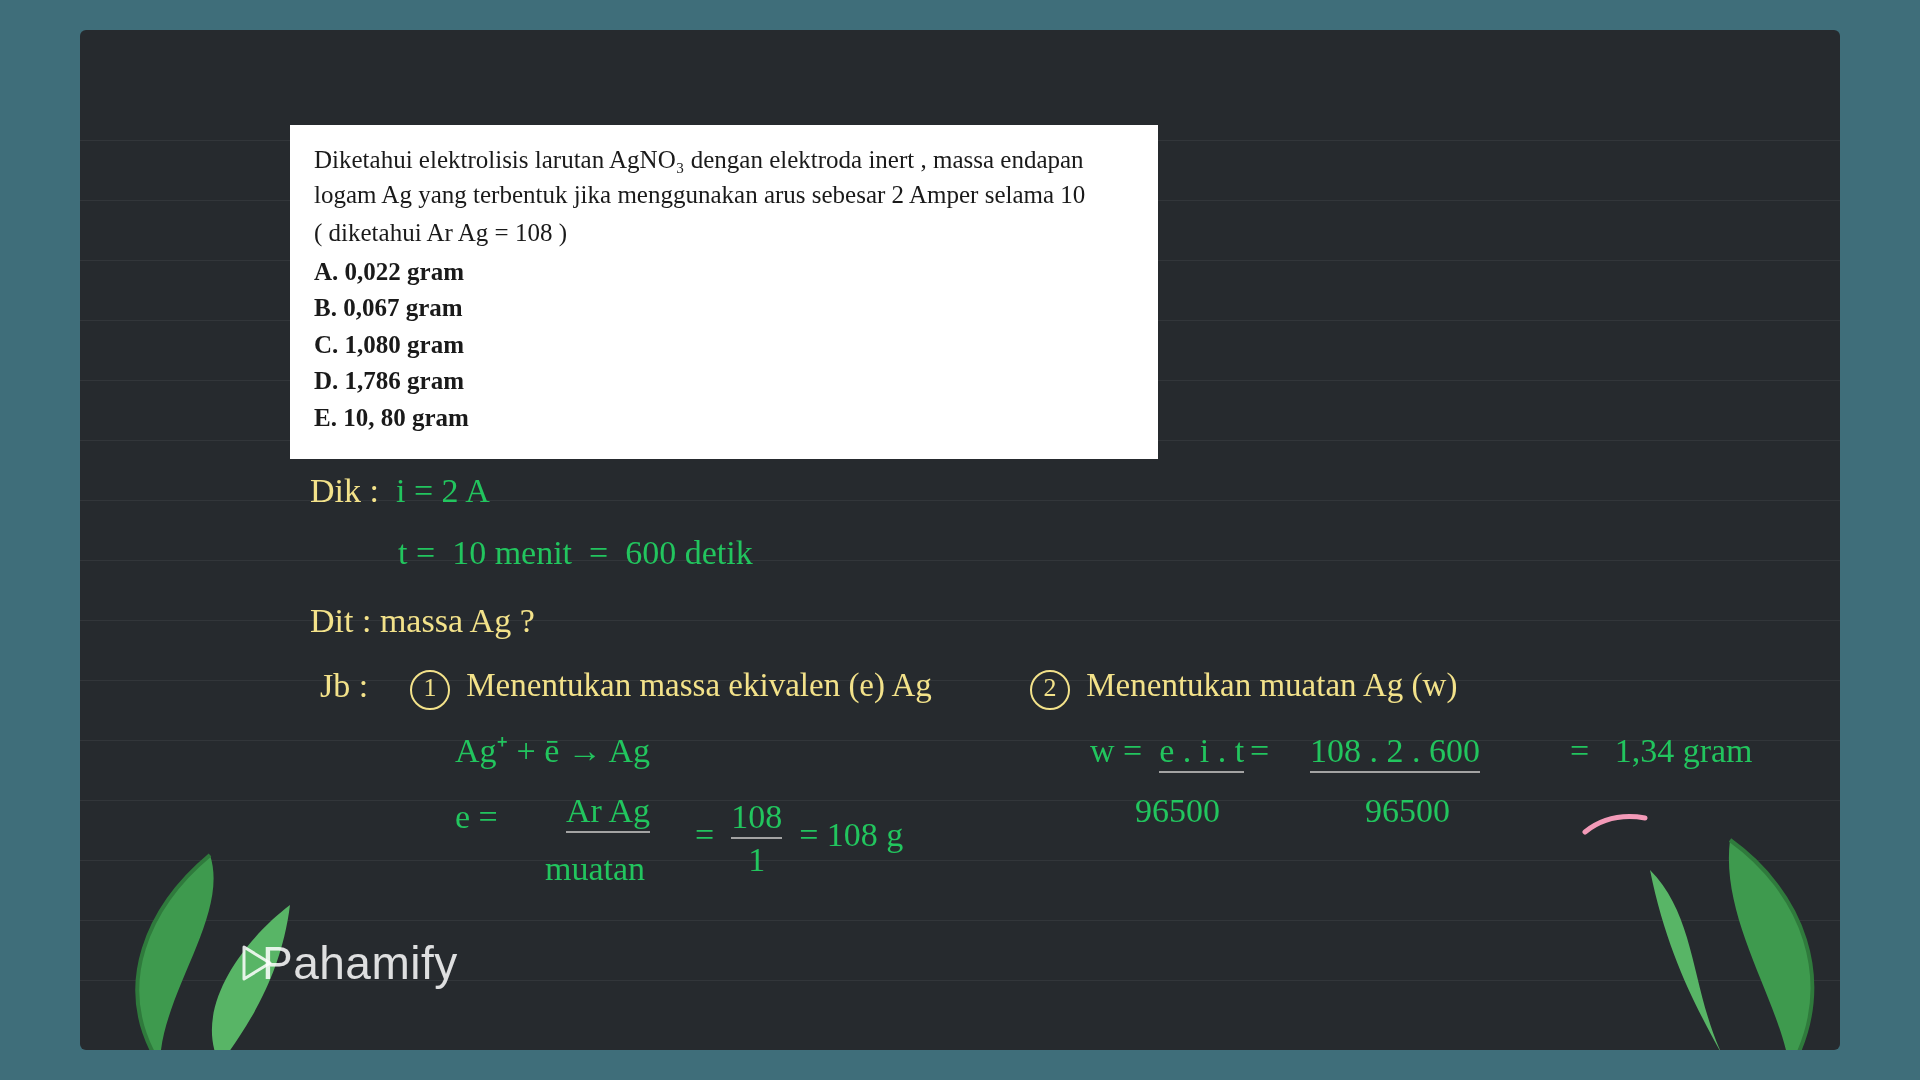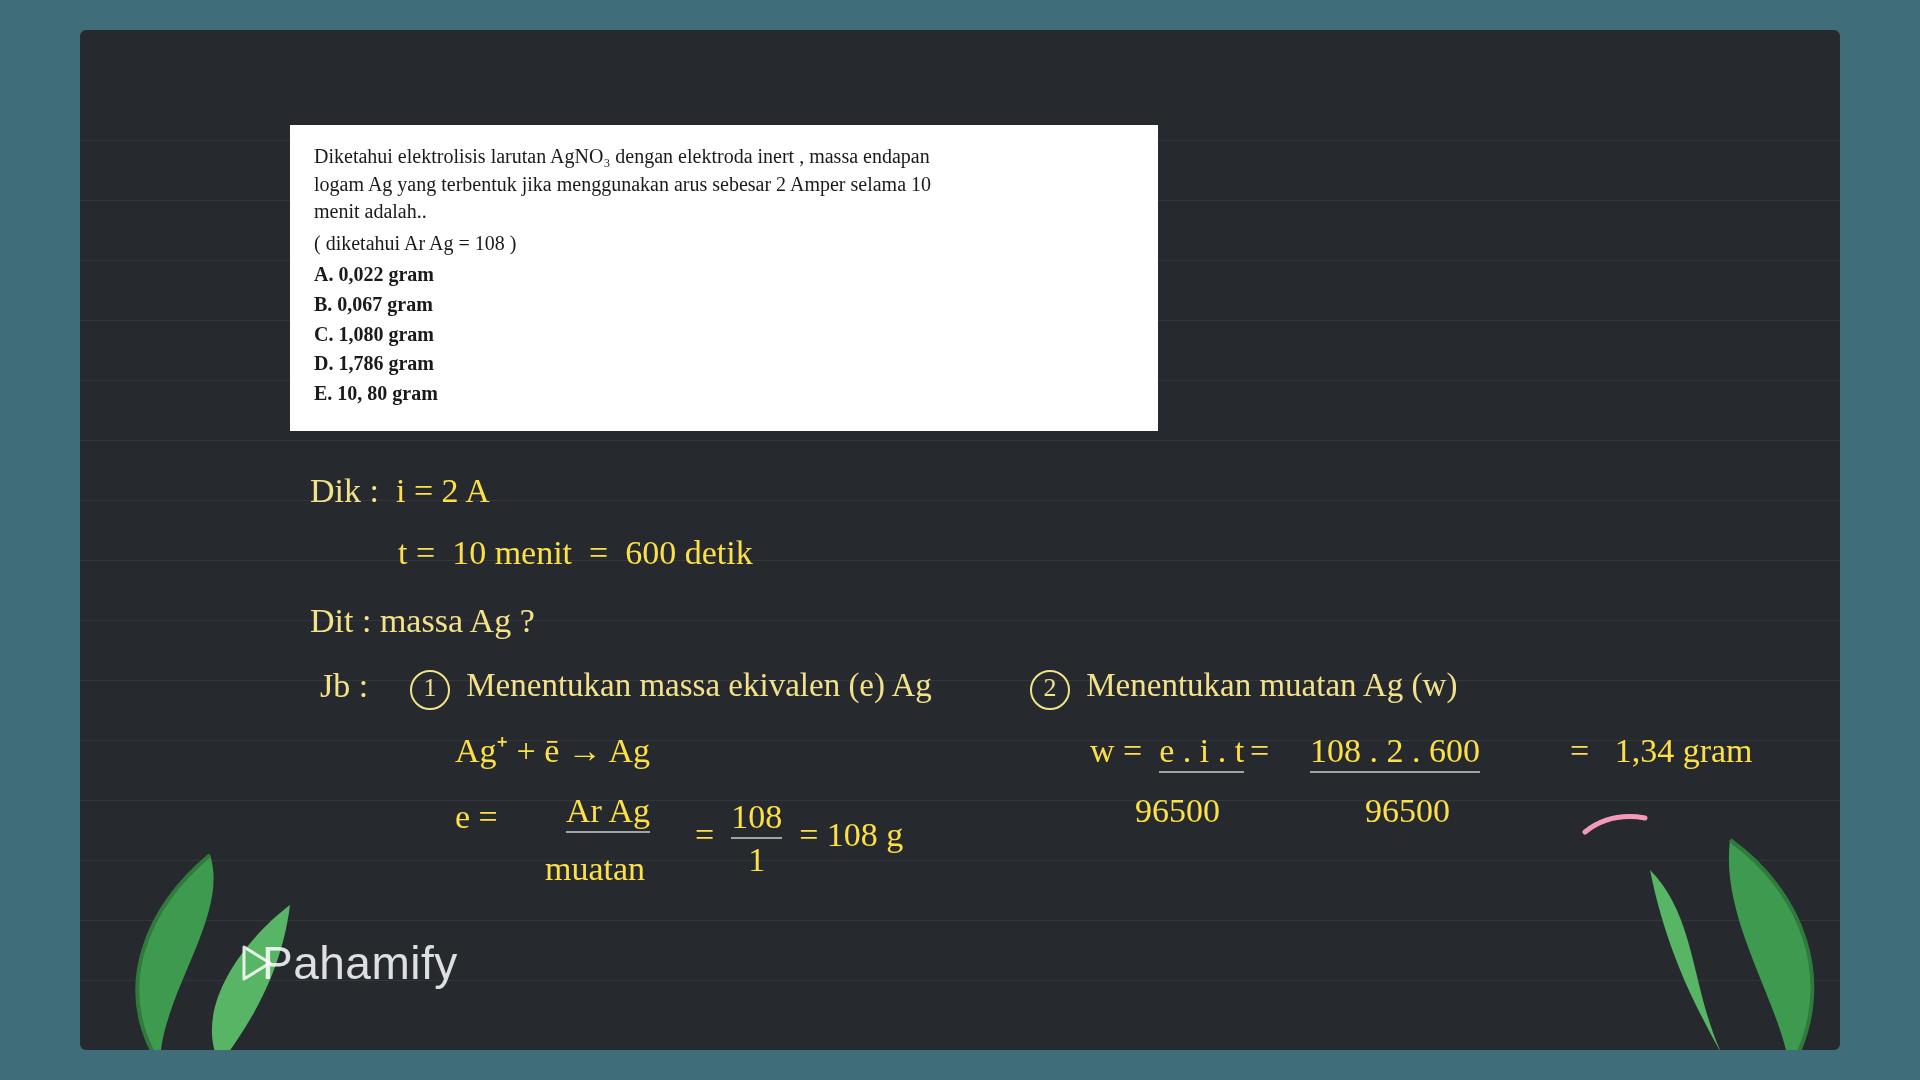--- a/index.html
+++ b/index.html
@@ -37,21 +37,21 @@
   
   .qcard {
     position: absolute;
     left: 210px;
     top: 95px;
     width: 820px;
     background: #ffffff;
     color: #1a1a1a;
     padding: 18px 24px 22px 24px;
     font-family: "Times New Roman", Georgia, serif;
-    font-size: 20px;
+    font-size: 25px;
     line-height: 1.38;
   }
   .qcard .given {
     margin-top: 4px;
   }
   .qcard ol {
     list-style: none;
     padding: 0;
     margin: 4px 0 0 0;
   }
@@ -59,21 +59,21 @@
 
   
   .hw {
     position: absolute;
     font-family: "Comic Sans MS", "Segoe Script", cursive;
     font-size: 34px;
     line-height: 1.25;
     white-space: nowrap;
   }
   .yellow { color: #f3e28a; }
-  .pink   { color: #fde047; }
+  .pink   { color: #22c55e; }
   .underline-pink { border-bottom: 2px solid #a3a3a3; padding-bottom: 2px; }
 
   
   .l-dik     { left: 230px; top: 440px; }
   .l-t       { left: 318px; top: 502px; }
   .l-dit     { left: 230px; top: 570px; text-align: center; }
   .l-jb      { left: 240px; top: 635px; }
   .l-m1      { left: 330px; top: 635px; font-size: 33px;}
   .l-agrxn   { left: 375px; top: 700px; }
   .l-e       { left: 375px; top: 766px; }
@@ -155,21 +155,20 @@
       <div style="top:710px"></div>
       <div style="top:770px"></div>
     <div style="top:830px"></div>
       <div style="top:890px"></div>
       <div style="top:950px"></div>
   </div>
 
   <div class="qcard">
     <div>Diketahui elektrolisis larutan AgNO₃ dengan elektroda inert , massa endapan</div>
     <div>logam Ag yang terbentuk jika menggunakan arus sebesar  2 Amper selama 10</div>
-    <div>menit adalah..</div>
     <div class="given">( diketahui Ar Ag = 108 )</div>
     <ol>
       <li>A.  0,022 gram</li>
       <li>B.  0,067 gram</li>
       <li>C.  1,080 gram</li>
       <li>D.  1,786 gram</li>
       <li>E.  10, 80 gram</li>
     </ol>
   </div>
 

